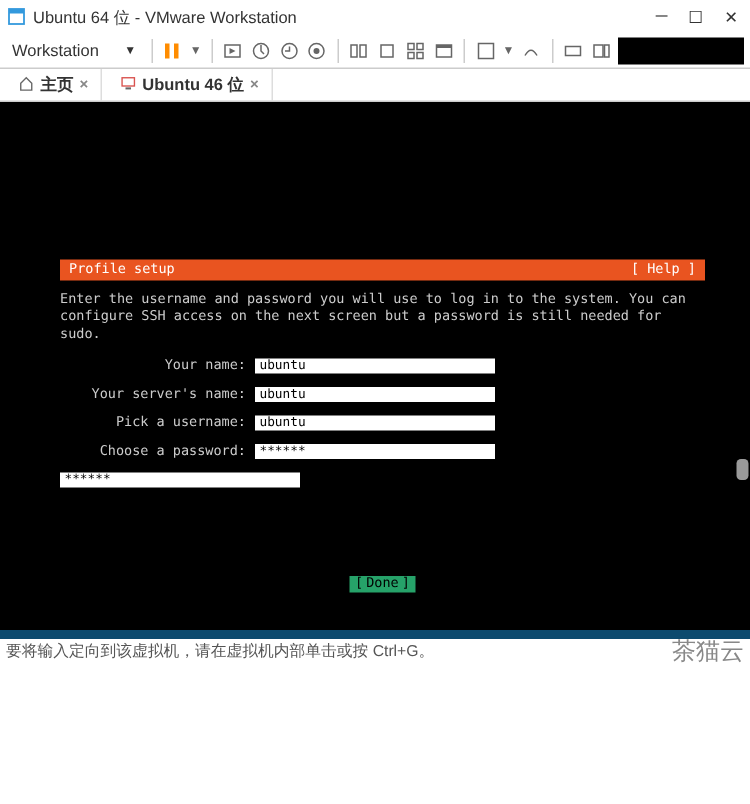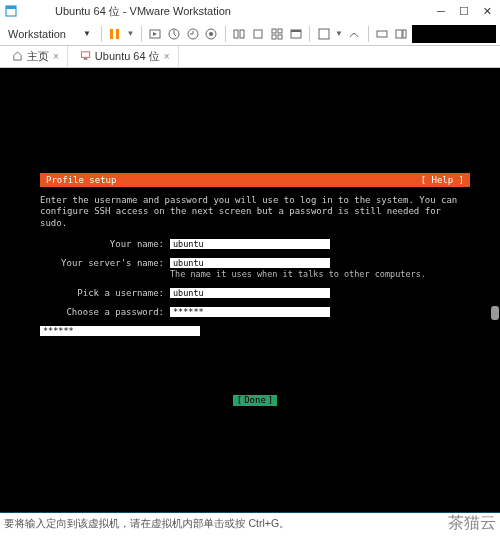--- a/index.html
+++ b/index.html
@@ -1,47 +1,47 @@
 <!DOCTYPE html>
 <html><head>
 <meta charset="utf-8">
 <style>
   * { box-sizing: border-box; margin: 0; padding: 0; }
   body { font-family: "Segoe UI", Tahoma, sans-serif; width: 500px; height: 536px; background: #fff; overflow: hidden; font-size: 11px; }
   .titlebar { height: 22px; display: flex; align-items: center; padding: 0 4px; }
   .titlebar .appicon { width: 14px; height: 14px; margin-right: 4px; display: inline-flex; align-items: center; justify-content: center; }
-  .titlebar .title { flex: 1; font-size: 11px; color: #333; margin-left: 33px; }
+  .titlebar .title { flex: 1; font-size: 11px; color: #333; }
   .titlebar .winbtns { display: flex; gap: 14px; margin-right: 4px; }
   .titlebar .winbtns span { font-size: 11px; color: #333; cursor: pointer; }
   .toolbar-row { height: 24px; display: flex; align-items: center; border-bottom: 1px solid #ccc; padding: 0 4px; gap: 4px; }
   .wsbtn { font-size: 11px; color: #333; padding: 2px 4px; display: flex; align-items: center; gap: 17px; }
   .wsbtn .arrow { font-size: 8px; }
   .sep { width: 1px; height: 16px; background: #ccc; margin: 0 2px; }
   .tool-icon { width: 16px; height: 16px; display: flex; align-items: center; justify-content: center; color: #606060; cursor: pointer; }
   .play-icon { color: #ff8c00; }
   .black-box-top { width: 90px; height: 18px; background: #000; margin-left: auto; }
   .tab-row { height: 22px; display: flex; align-items: center; border-bottom: 1px solid #ccc; padding: 0 4px; gap: 4px; }
-  .tab { display: flex; align-items: center; gap: 4px; padding: 3px 8px; border-right: 1px solid #ddd; font-size: 11px; color: #333; cursor: pointer; }
+  .tab { display: flex; align-items: center; gap: 4px; padding: 3px 8px; border-right: 1px solid #ddd; font-size: 11px; color: #333; cursor: pointer; font-weight: bold; }
   .tab .x { font-size: 10px; color: #888; }
-  .console-area { height: 444px; background: #000; position: relative; }
+  .console-area { height: 352px; background: #000; position: relative; }
   .console-inner { position: absolute; left: 40px; right: 30px; top: 105px; font-family: "Consolas", monospace; font-size: 9px; color: #ccc; }
   .header-bar { background: #e95420; height: 14px; display: flex; align-items: center; padding: 0 6px; color: #fff; font-size: 9px; }
   .header-bar .spacer { flex: 1; }
   .desc { margin: 8px 0 10px; line-height: 1.25; }
   .form-row { display: flex; align-items: flex-start; margin-bottom: 9px; }
   .form-label { width: 130px; text-align: right; padding-right: 6px; color: #ccc; }
   .form-right { flex: 1; }
   .form-input { display: inline-block; background: #fff; color: #000; padding: 0 3px; height: 10px; line-height: 10px; min-width: 160px; font-size: 8.5px; }
   .hint { font-size: 8.5px; color: #bbb; margin-top: 1px; }
   .done-row { text-align: center; margin-top: 59px; }
   .done-btn { display: inline-block; background: #26a269; color: #000; padding: 0 4px; line-height: 11px; font-size: 9px; }
   .done-btn::before { content: "["; margin-right: 2px; color: #000; }
   .done-btn::after { content: "]"; margin-left: 2px; color: #000; }
   .scroll-thumb { position: absolute; right: 1px; top: 238px; width: 8px; height: 14px; background: #9a9a9a; border-radius: 3px; }
-  .statusbar { height: 22px; border-top: 1px solid #0c4a6e; display: flex; align-items: center; padding: 0 4px; font-size: 10.5px; color: #555; }
+  .statusbar { height: 22px; border-top: 6px solid #0c4a6e; display: flex; align-items: center; padding: 0 4px; font-size: 10.5px; color: #555; }
   .statusbar .msg { flex: 1; }
   .watermark { font-size: 16px; color: #888; font-family: sans-serif; }
 </style>
 </head>
 <body>
 
 <div class="titlebar">
   <span class="appicon">
     <svg width="14" height="14" viewBox="0 0 14 14">
         <rect x="2" y="2" width="10" height="10" fill="none" stroke="#3399dd" stroke-width="1.2"></rect>
@@ -157,21 +157,21 @@
     <span>主页</span>
     <span class="x">×</span>
   </div>
   <div class="tab">
     <span>
       <svg width="11" height="11" viewBox="0 0 12 12">
           <rect x="1.5" y="2" width="9" height="6" fill="none" stroke="#d9534f" stroke-width="1"></rect>
           <rect x="4" y="9" width="4" height="1.5" fill="#666"></rect>
         </svg>
     </span>
-    <span>Ubuntu 64 位</span>
+    <span>Ubuntu 46 位</span>
     <span class="x">×</span>
   </div>
 </div>
 
 <div class="console-area">
   <div class="console-inner">
     <div class="header-bar">
       <span>Profile setup</span>
       <span class="spacer"></span>
       <span>[ Help ]</span>
@@ -180,21 +180,20 @@
 
     <div class="form-row">
       <div class="form-label">Your name:</div>
       <div class="form-right"><span class="form-input">ubuntu</span></div>
     </div>
 
     <div class="form-row">
       <div class="form-label">Your server's name:</div>
       <div class="form-right">
         <span class="form-input">ubuntu</span>
-        <div class="hint">The name it uses when it talks to other computers.</div>
       </div>
     </div>
 
     <div class="form-row">
       <div class="form-label">Pick a username:</div>
       <div class="form-right"><span class="form-input">ubuntu</span></div>
     </div>
 
     <div class="form-row">
       <div class="form-label">Choose a password:</div>

